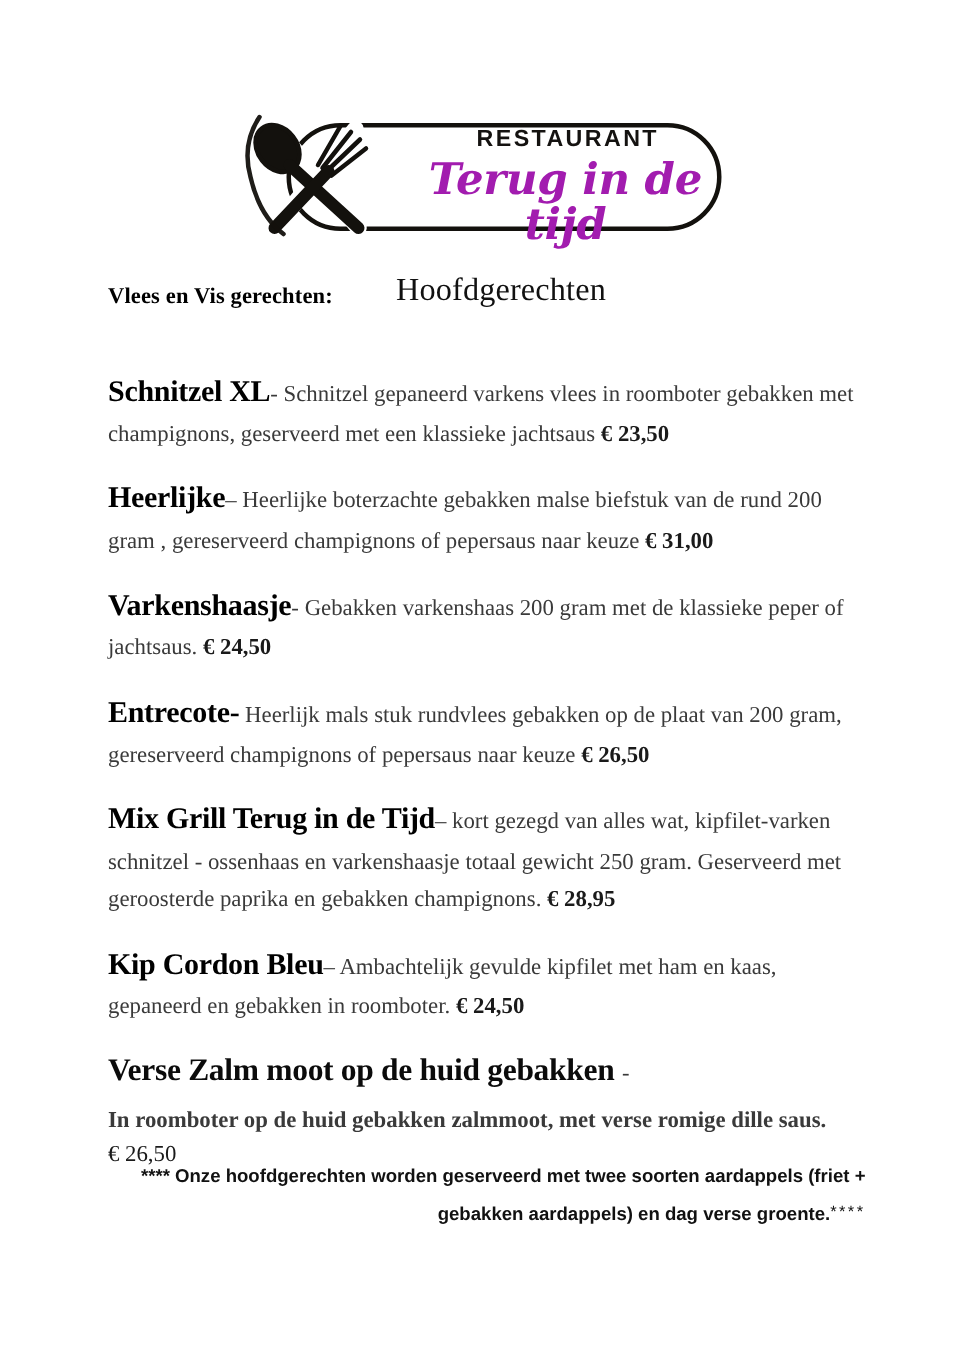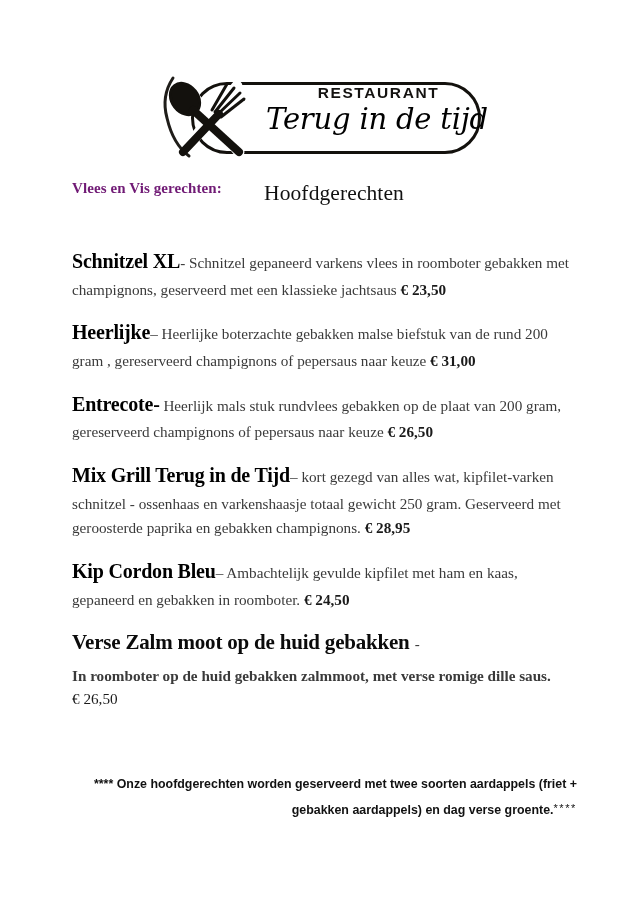--- a/index.html
+++ b/index.html
@@ -61,48 +61,48 @@
     font-weight: 700;
     font-size: 15.5px;
     letter-spacing: 1.6px;
     color: #141210;
     line-height: 1;
     padding-left: 3px;
   }
   .logo-script {
     margin-top: 3px;
     font-family: "DejaVu Serif", "Liberation Serif", serif;
-    font-weight: 400;
+    font-weight: 700;
     font-style: italic;
     font-size: 29px;
     line-height: 1.05;
-    color: #000000;
+    color: #a21caf;
     letter-spacing: -0.2px;
   }
 
   
   .page-title {
     position: absolute;
     left: 0;
     right: 0;
     top: 167px;
     text-align: center;
     font-size: 21.5px;
     font-weight: 400;
     color: #111;
     letter-spacing: 0.1px;
     padding-left: 28px;
   }
   .section-label {
     position: absolute;
     left: 72px;
-    top: 180px;
+    top: 190px;
     font-size: 15px;
     font-weight: 700;
-    color: #701a75;
+    color: #000000;
     letter-spacing: 0.1px;
   }
 
   
   .menu {
     position: absolute;
     left: 72px;
     top: 245px;
     width: 500px;
   }
@@ -232,20 +232,27 @@
   </div>
 
   <div class="dish">
     <p>
       <span class="name">Heerlijke</span><span class="sep">–</span>
       <span class="desc">Heerlijke  boterzachte gebakken malse biefstuk van de rund 200 gram , gereserveerd  champignons of pepersaus naar keuze</span>
       <span class="price">€ 31,00</span>
     </p>
   </div>
 
+  <div class="dish">
+    <p>
+      <span class="name">Varkenshaasje</span><span class="sep">-</span>
+      <span class="desc">Gebakken varkenshaas 200 gram met de klassieke peper of jachtsaus.</span>
+      <span class="price">€ 24,50</span>
+    </p>
+  </div>
 
   <div class="dish">
     <p>
       <span class="name">Entrecote-</span><span class="sep"></span>
       <span class="desc">Heerlijk  mals stuk rundvlees gebakken op de plaat van 200 gram, gereserveerd  champignons of pepersaus naar keuze</span>
       <span class="price">€ 26,50</span>
     </p>
   </div>
 
   <div class="dish">

